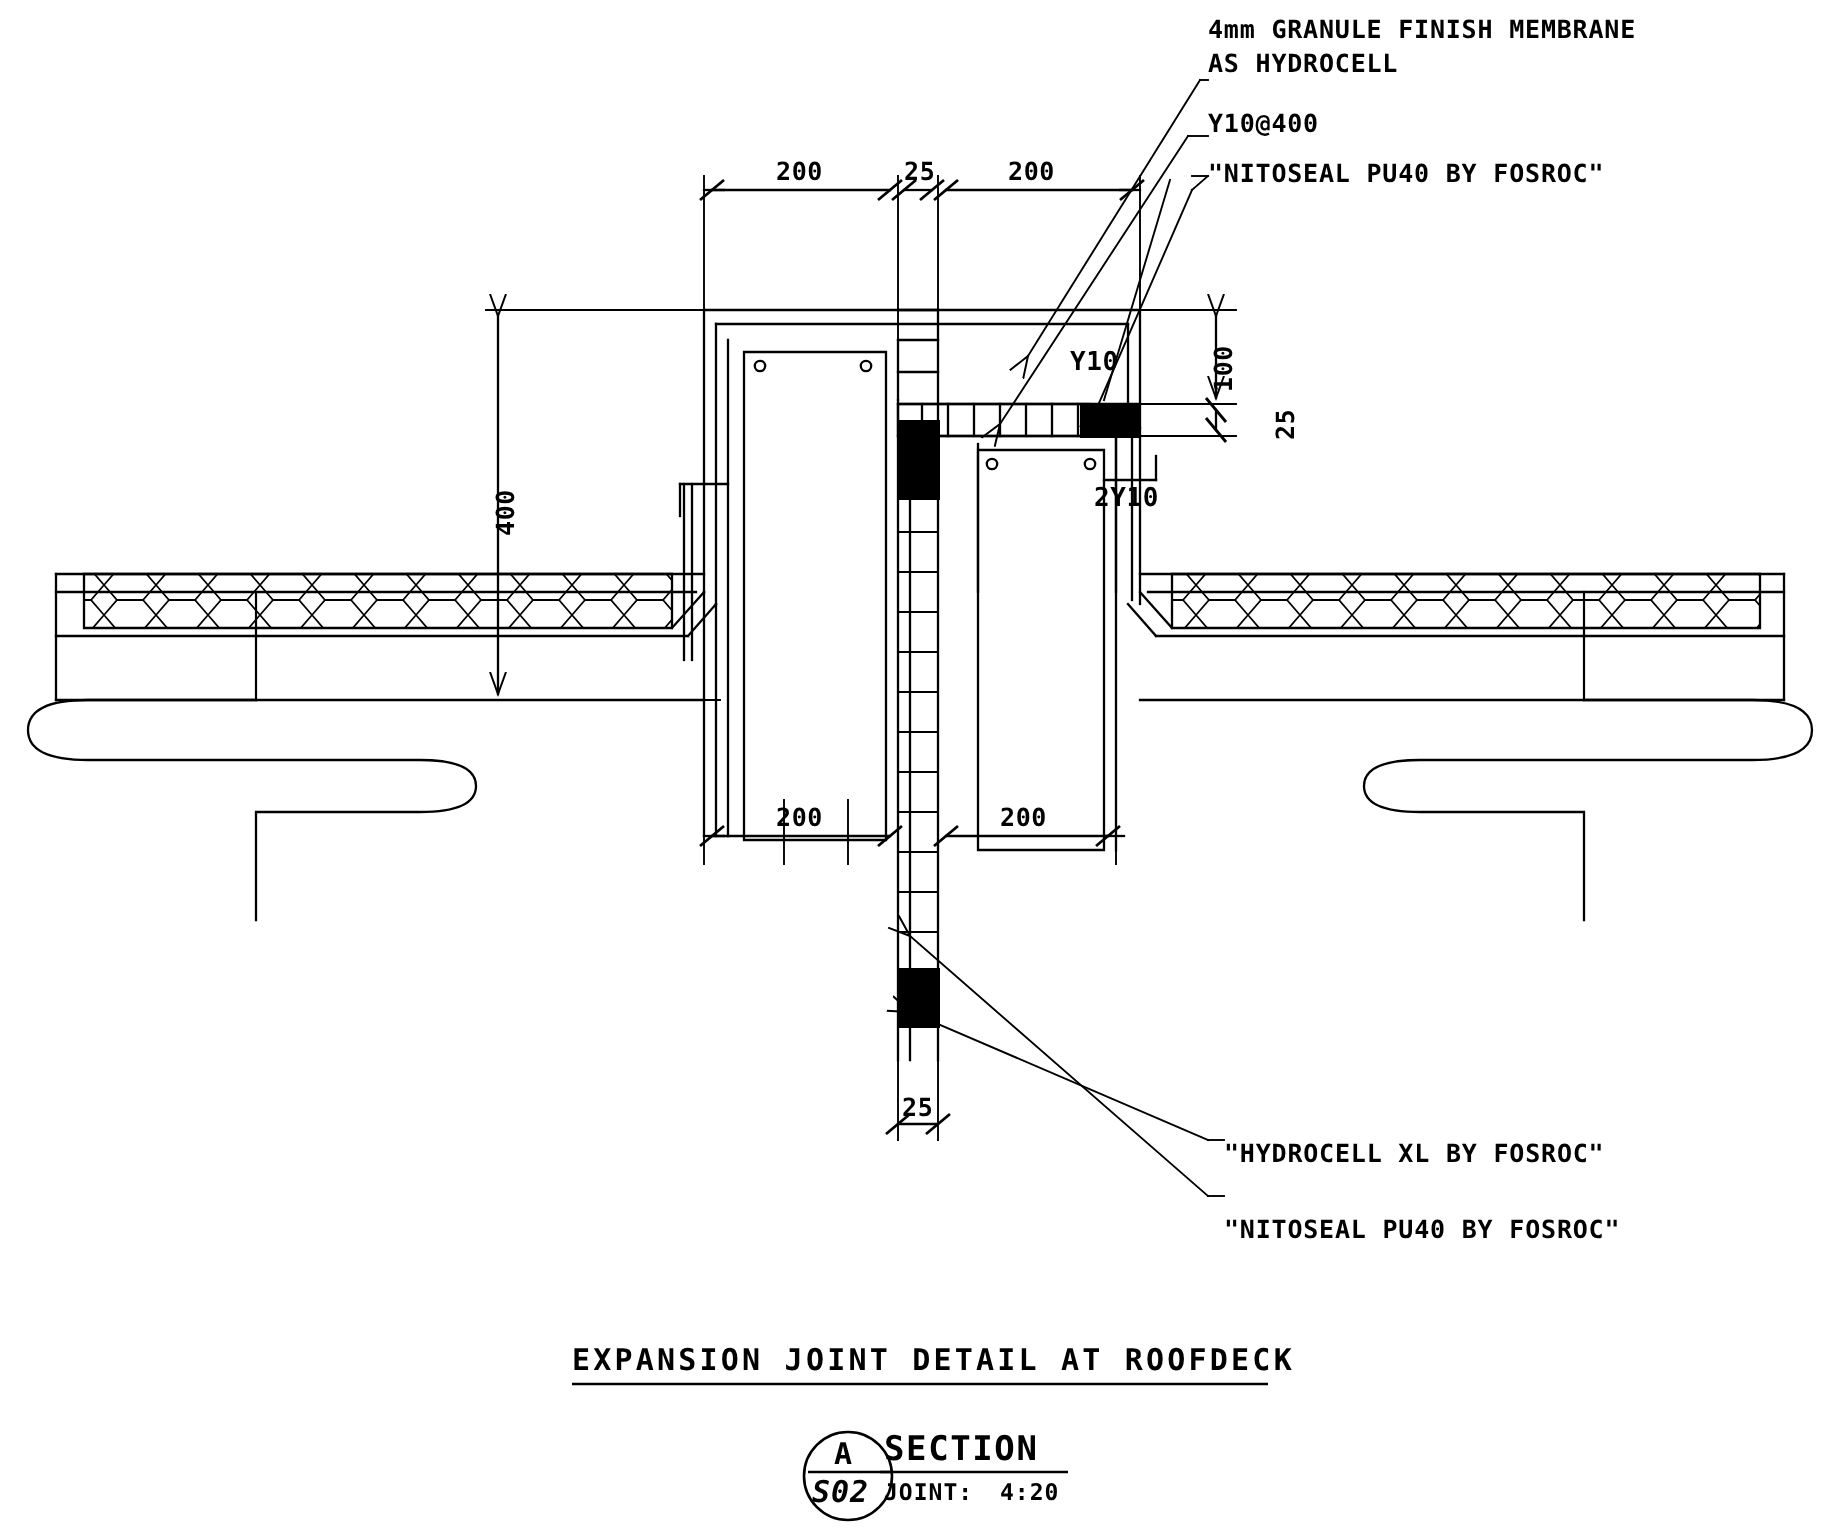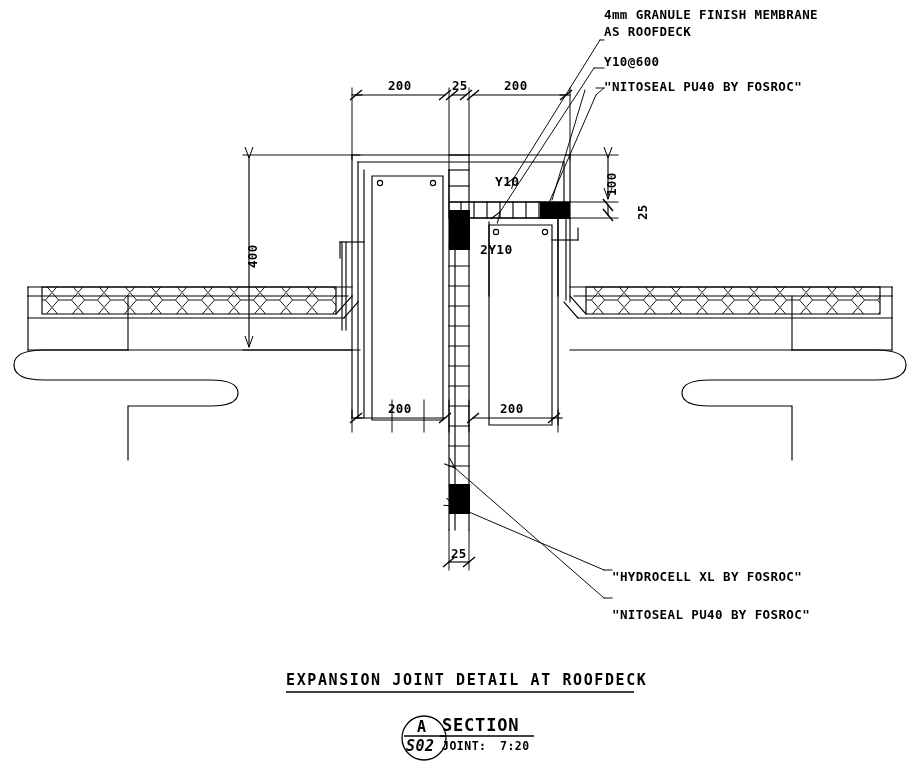--- a/index.html
+++ b/index.html
@@ -4,21 +4,21 @@
 <style>
   html,body{margin:0;padding:0;background:#ffffff;}
   body{width:920px;height:769px;position:relative;overflow:hidden;
        font-family:"DejaVu Sans Mono",monospace;color:#000;}
   #sheet{position:absolute;left:0;top:0;width:920px;height:769px;}
   svg{position:absolute;left:0;top:0;}
   .lbl{position:absolute;white-space:pre;font-family:"DejaVu Sans Mono",monospace;
        font-weight:bold;color:#000;line-height:1.15;}
   .note{font-size:12.5px;letter-spacing:0.4px;}
   .dim{font-size:12.5px;letter-spacing:0.3px;}
-  .rebar{font-size:13px;letter-spacing:0.3px;}
+  .rebar{font-size:13px;letter-spacing:0.3px;margin-left:40px;}
   .rot{transform:rotate(-90deg);transform-origin:0 0;}
   .title{font-size:15px;letter-spacing:1.6px;}
   .sectxt{font-size:17px;letter-spacing:0.8px;}
   .scaletxt{font-size:11.5px;letter-spacing:0.5px;}
   .secmk{font-size:15px;letter-spacing:0.5px;}
 </style>
 </head>
 <body>
 
 <div id="sheet">
@@ -222,31 +222,31 @@
     <path d="M 440,736 L 534,736"></path>
   </g>
 
   <g fill="none" stroke="#000" stroke-width="1.3">
     <circle cx="424" cy="738" r="22"></circle>
     <path d="M 404,736 L 445,736"></path>
   </g>
 </svg>
 
 <div class="lbl note" style="left:604px;top:8px;">4mm GRANULE FINISH MEMBRANE</div>
-<div class="lbl note" style="left:604px;top:25px;">AS ROOFDECK</div>
-
-<div class="lbl note" style="left:604px;top:55px;">Y10@600</div>
+<div class="lbl note" style="left:604px;top:25px;">AS HYDROCELL</div>
+
+<div class="lbl note" style="left:604px;top:55px;">Y10@400</div>
 
 <div class="lbl note" style="left:604px;top:80px;">"NITOSEAL PU40 BY FOSROC"</div>
 
 <div class="lbl note" style="left:612px;top:570px;">"HYDROCELL XL BY FOSROC"</div>
 <div class="lbl note" style="left:612px;top:608px;">"NITOSEAL PU40 BY FOSROC"</div>
 
 <div class="lbl rebar" style="left:495px;top:175px;">Y10</div>
-<div class="lbl rebar" style="left:480px;top:243px;">2Y10</div>
+<div class="lbl rebar" style="left:507px;top:243px;">2Y10</div>
 
 <div class="lbl dim" style="left:388px;top:79px;">200</div>
 <div class="lbl dim" style="left:452px;top:79px;">25</div>
 <div class="lbl dim" style="left:504px;top:79px;">200</div>
 
 <div class="lbl dim rot" style="left:246px;top:268px;">400</div>
 
 <div class="lbl dim rot" style="left:605px;top:196px;">100</div>
 <div class="lbl dim rot" style="left:636px;top:220px;">25</div>
 
@@ -254,15 +254,15 @@
 <div class="lbl dim" style="left:500px;top:402px;">200</div>
 <div class="lbl dim" style="left:451px;top:547px;">25</div>
 
 <div class="lbl title" style="left:286px;top:672px;">EXPANSION JOINT DETAIL AT ROOFDECK</div>
 
 <div class="lbl secmk" style="left:417px;top:719px;">A</div>
 <div class="lbl secmk" style="left:406px;top:738px;font-style:italic;">S02</div>
 
 <div class="lbl sectxt" style="left:442px;top:716px;">SECTION</div>
 <div class="lbl scaletxt" style="left:442px;top:740px;">JOINT:</div>
-<div class="lbl scaletxt" style="left:500px;top:740px;">7:20</div>
+<div class="lbl scaletxt" style="left:500px;top:740px;">4:20</div>
 
 </div>
 
 </body></html>

